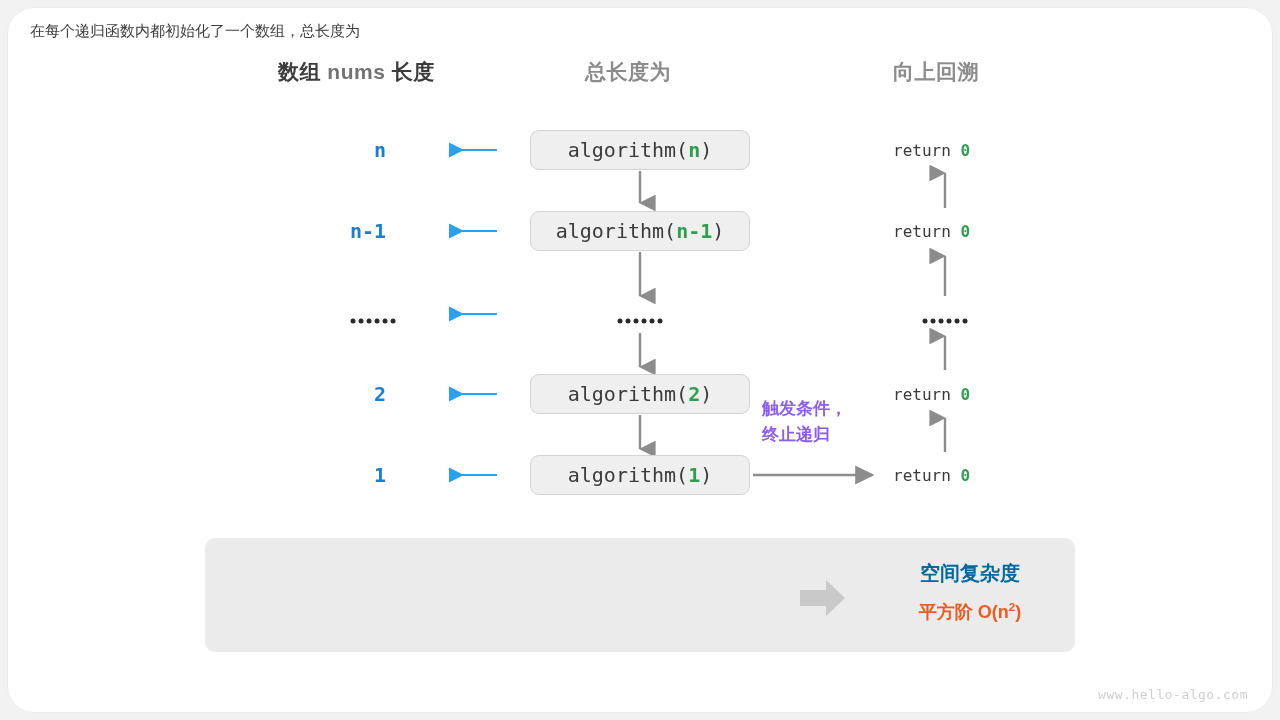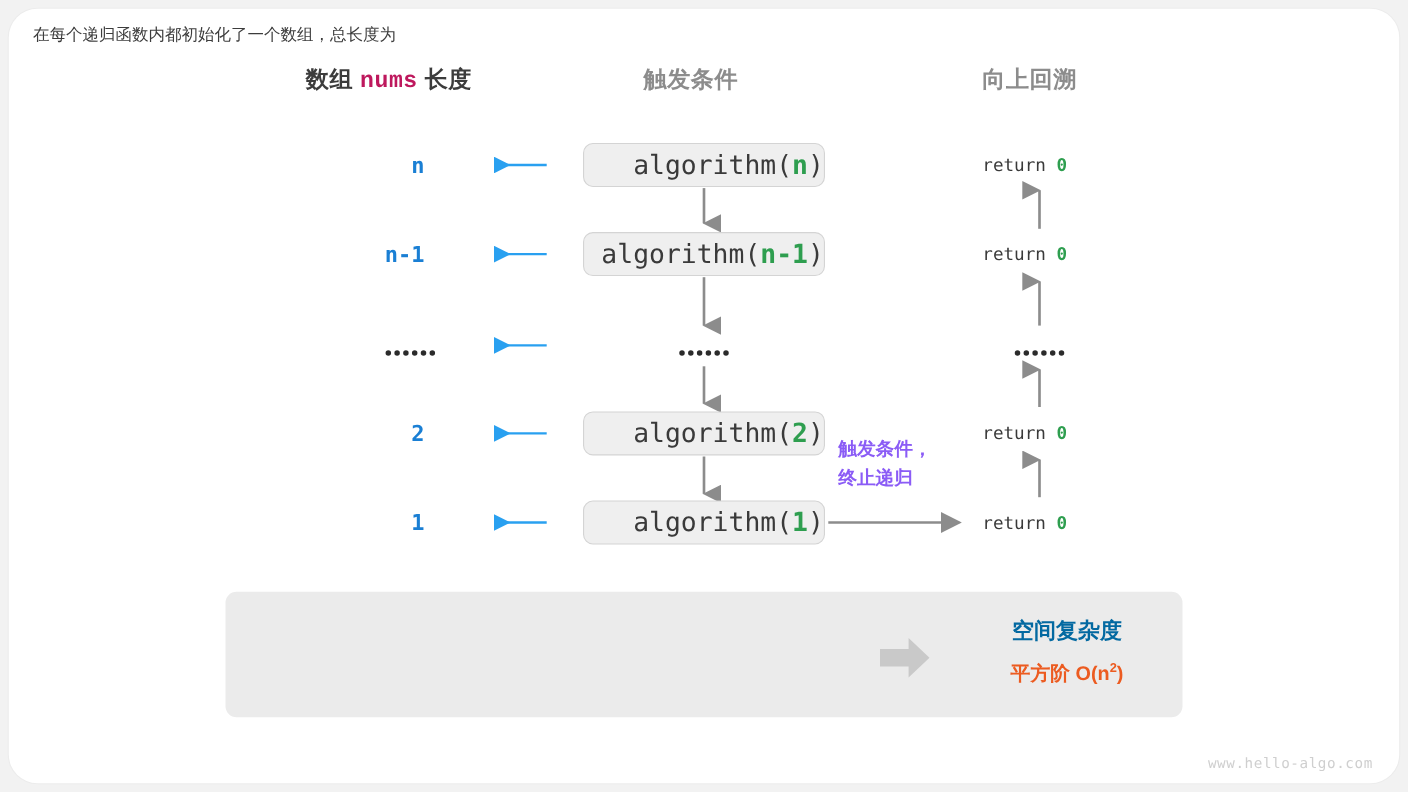--- a/index.html
+++ b/index.html
@@ -37,22 +37,22 @@
   .col-head {
     position: absolute;
     font-size: 21px;
     font-weight: bold;
     color: #3c3c3c;
     white-space: nowrap;
     letter-spacing: 0.5px;
   }
   .col-head.gray { color: #8c8c8c; }
   .col-head .mono-blue {
-    font-family: Liberation Mono, monospace;
-    color: #be185d;
+    font-family: Liberation Sans, sans-serif;
+    color: #737373;
     font-weight: bold;
   }
 
   
   .len-label {
     position: absolute;
     font-family: "DejaVu Sans Mono", "Liberation Mono", monospace;
     font-size: 20px;
     font-weight: bold;
     color: #1a7fd4;
@@ -78,23 +78,23 @@
 
   
   .call-box {
     position: absolute;
     height: 40px;
     background: #efefef;
     border: 1px solid #d4d4d4;
     border-radius: 9px;
     display: flex;
     align-items: center;
-    justify-content: flex-end;
+    justify-content: center;
     font-family: "DejaVu Sans Mono", "Liberation Mono", monospace;
-    font-size: 24px;
+    font-size: 20px;
     color: #3a3a3a;
     white-space: nowrap;
     box-sizing: border-box;
     transform: translateY(-50%);
   }
   .call-box .arg {
     color: #2e9e4f;
     font-weight: bold;
   }
 
@@ -258,21 +258,21 @@
       <line x1="753" y1="475" x2="872" y2="475" marker-end="url(#grayArrowRight)"></line>
     </g>
   </svg>
 
   <div class="col-head" style="left:278px; top:58px;">
     <span>数组</span>
     <span class="mono-blue">nums</span>
     <span>长度</span>
   </div>
 
-  <div class="col-head gray" style="left:585px; top:58px;">触发条件</div>
+  <div class="col-head gray" style="left:585px; top:58px;">总长度为</div>
 
   <div class="col-head gray" style="left:893px; top:58px;">向上回溯</div>
 
   <div class="len-label" style="left:300px; top:150px; width:86px;">n</div>
   <div class="call-box" style="left:530px; top:150px; width:220px;">
     <span>algorithm</span>
       <span>(</span>
       <span class="arg">n</span>
       <span>)</span>
   </div>

